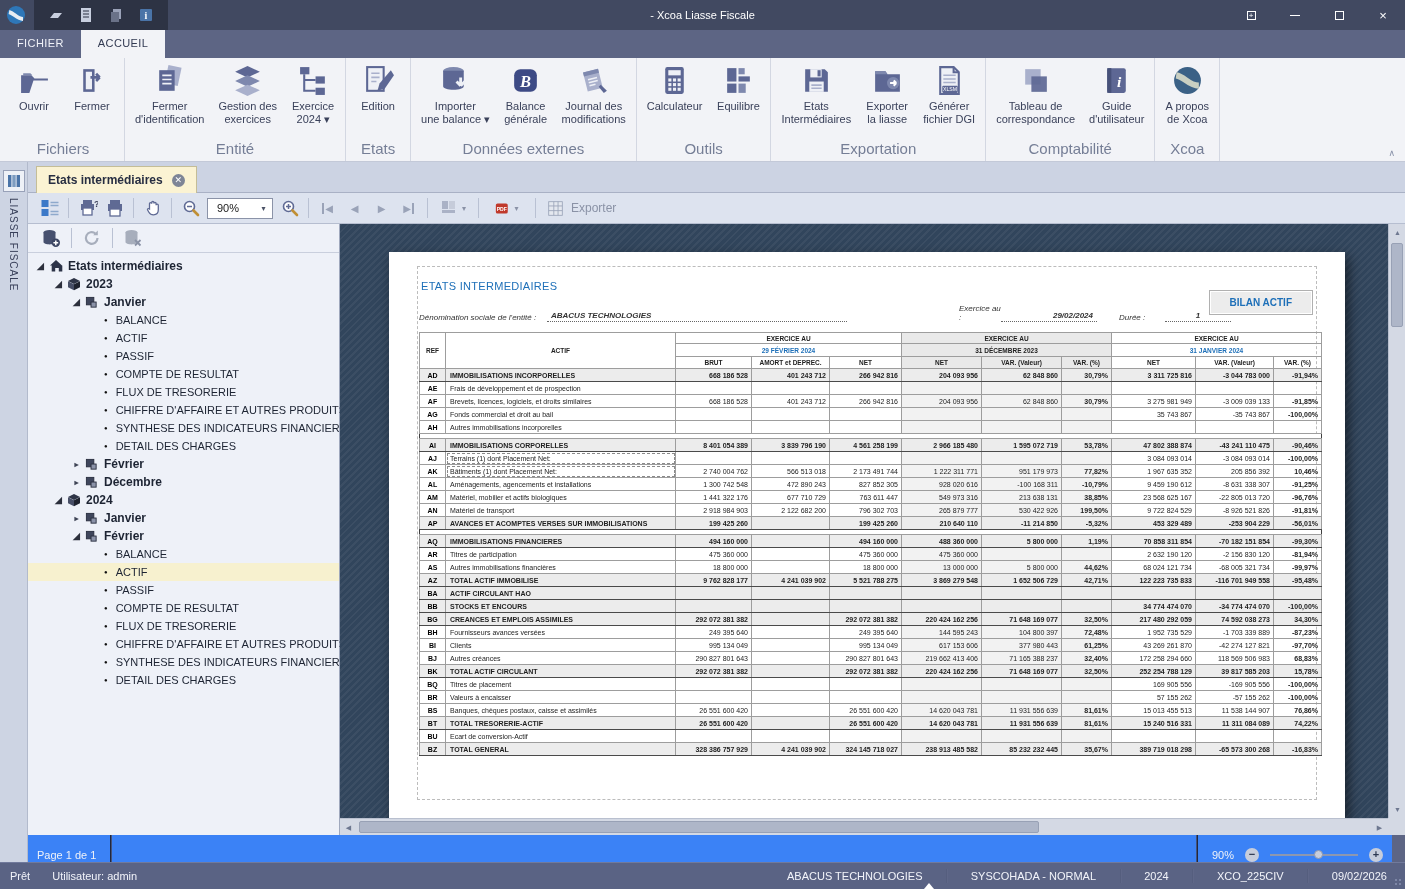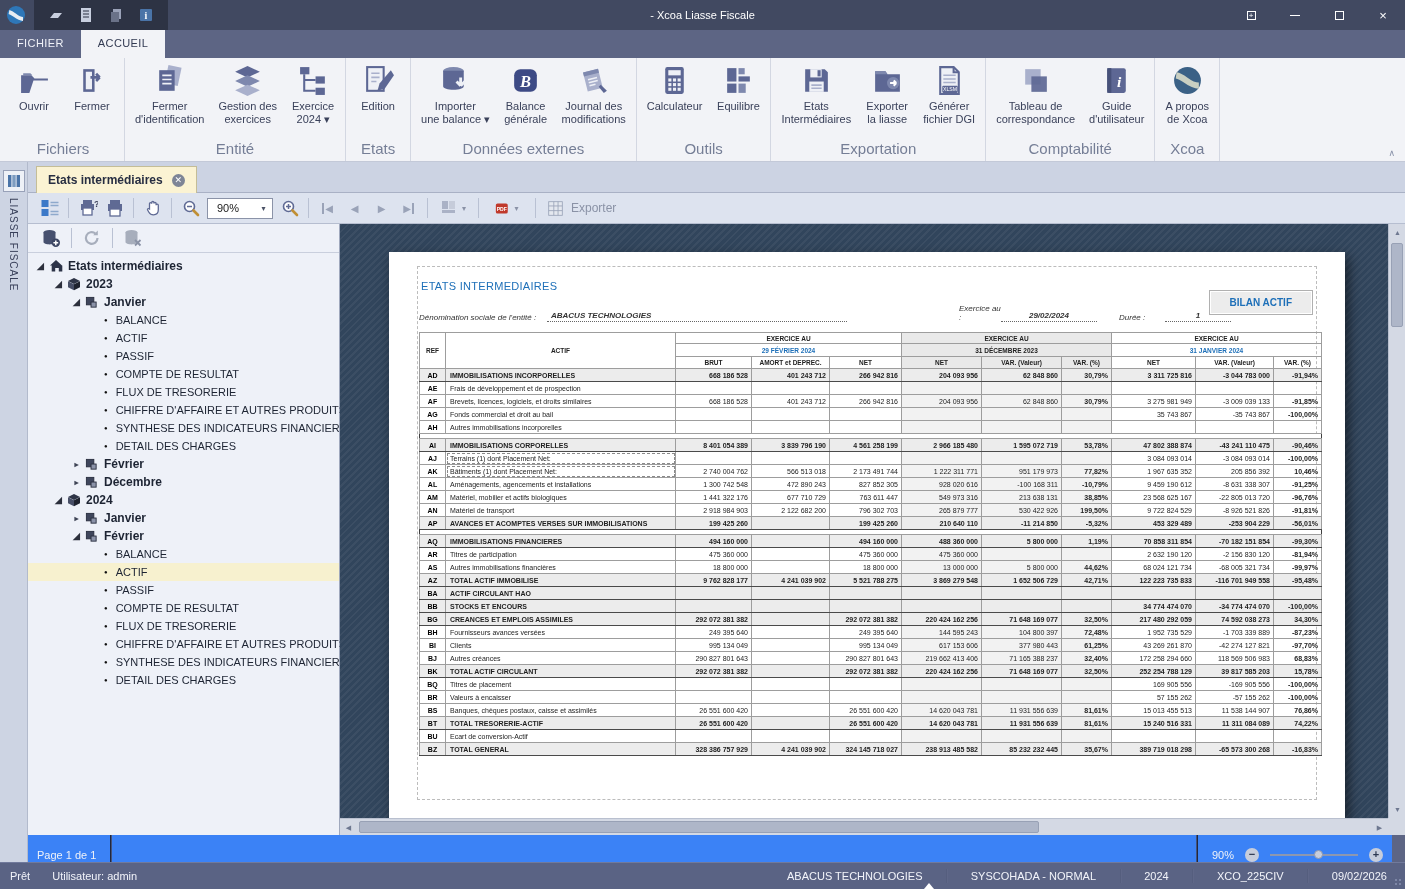--- a/index.html
+++ b/index.html
@@ -76,21 +76,21 @@
   .preview { position:absolute; top:224px; left:340px; right:0; bottom:54px; background:#31455c;
     background-image:repeating-linear-gradient(135deg, rgba(255,255,255,.05) 0 2px, rgba(0,0,0,0) 2px 5px); }
   .page { position:absolute; left:49px; top:28px; width:956px; height:566px; background:#fff; box-shadow:4px 5px 12px rgba(0,0,0,.55); }
   .margins { position:absolute; left:28px; right:28px; top:14px; bottom:18px; border:1px dashed #bcbcbc; }
   .pagecontent { position:absolute; left:30px; right:30px; top:16px; bottom:20px; }
   .rtitle { color:#1d6fb8; font-weight:normal; font-size:11px; margin:12px 0 12px 2px; letter-spacing:.3px; }
   .badge { position:absolute; top:22px; right:2px; background:#ececec; border:1px solid #b0b0b0; box-shadow:inset 0 0 0 1px #fff; color:#1d6fb8; font-weight:bold; font-size:10px; padding:6px 20px; }
   .entline { display:flex; align-items:flex-end; font-size:8px; color:#333; margin-bottom:10px;font-style:italic; }
   .dotv { border-bottom:1px dotted #666; font-weight:bold; padding:0 4px 1px; }
   .el1 { width:128px; } .ev1 { width:300px; } .egap { width:92px; }
-  .el2 { width:62px;padding-left:20px; } .ev2 { width:96px; text-align:center; } .el3 { width:46px; margin-left:22px; } .ev3 { width:66px; text-align:center; }
+  .el2 { width:62px;padding-left:20px; } .ev2 { width:96px; text-align:right; } .el3 { width:46px; margin-left:22px; } .ev3 { width:66px; text-align:center; }
 
   
   table.rep { border-collapse:collapse; table-layout:fixed; width:900px; border:1.5px solid #3e3e3e; }
   table.rep th, table.rep td { border:1px solid #9d9d9d; overflow:hidden; white-space:nowrap; }
   table.rep th { font-size:6.5px; color:#222; font-weight:bold; text-align:center; }
   .gtit { font-weight:normal; font-size:6px; height:11px; }
   .gdate { font-size:7px; height:13px; }
   .gdate.blue { color:#1d6fb8; }
   .gcol { height:12px; }
   .href { font-size:7px; }

